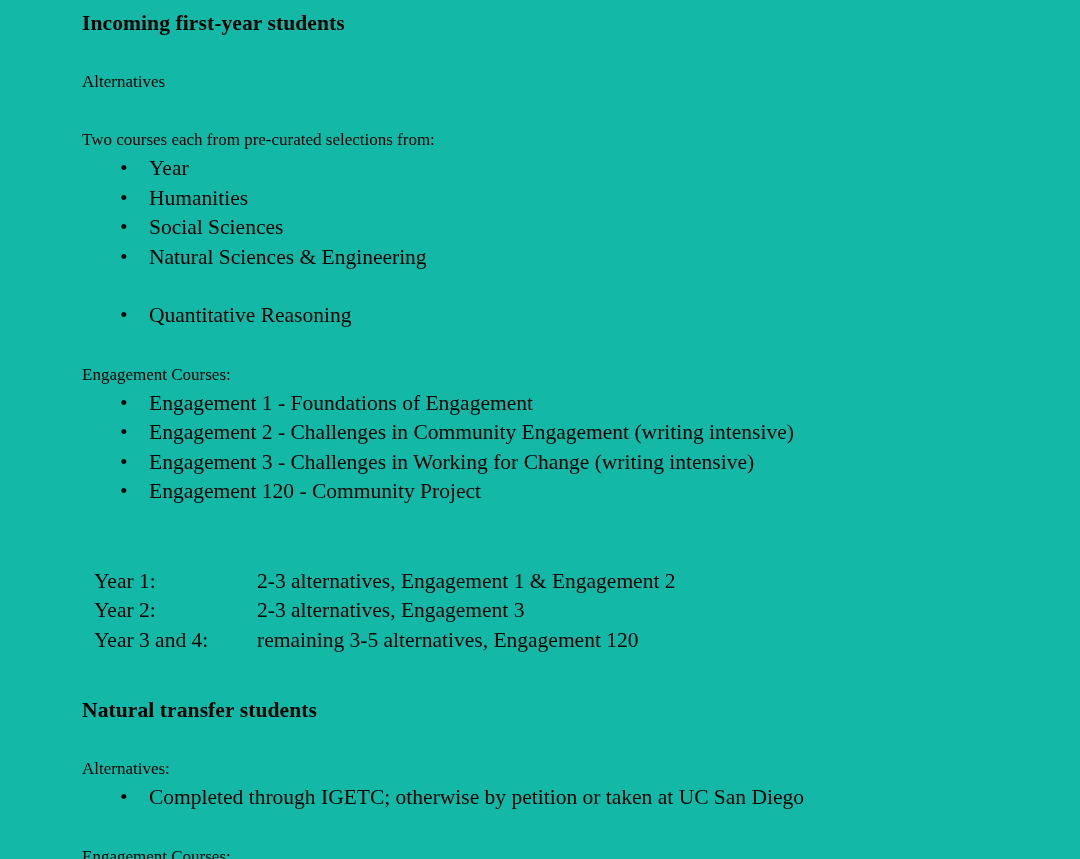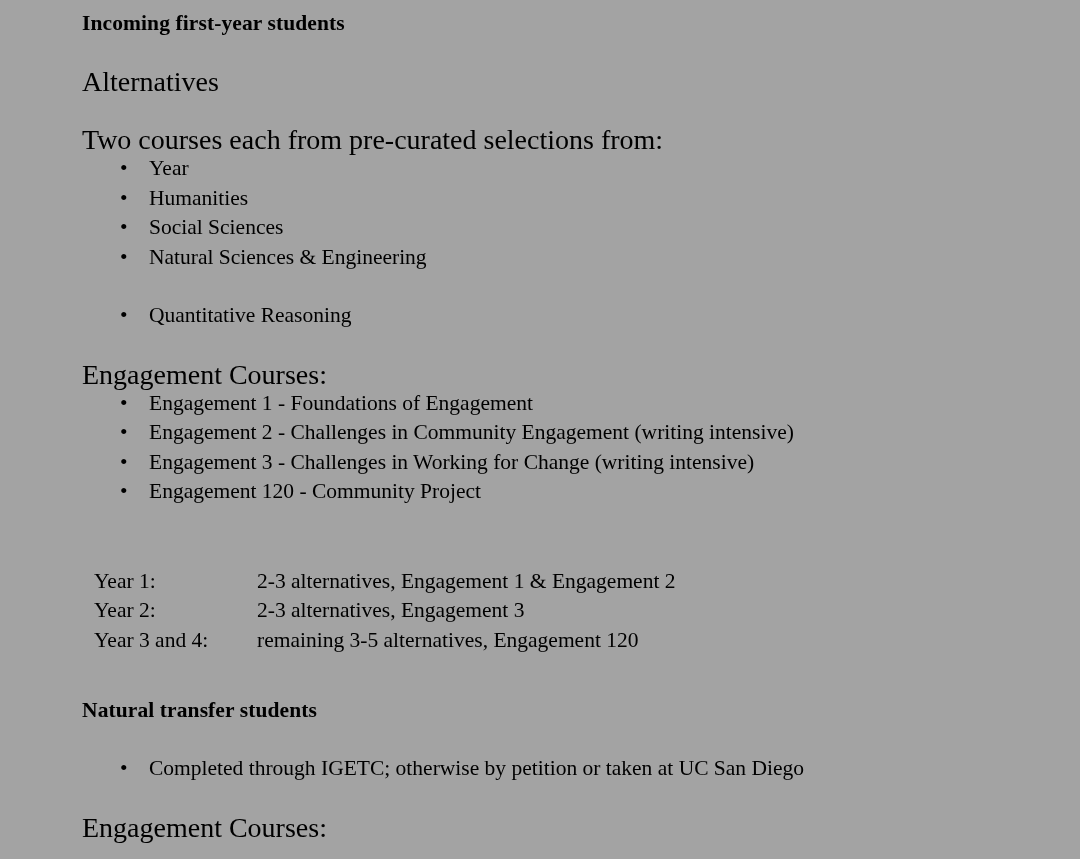--- a/index.html
+++ b/index.html
@@ -14,40 +14,40 @@
     font-family: "Liberation Serif", "DejaVu Serif", serif;
     color: #000000;
     -webkit-font-smoothing: antialiased;
   }
   .page {
     position: relative;
     width: 1080px;
     height: 859px;
     padding: 0;
     box-sizing: border-box;
-    background: #a3a3a3;
+    background: #14b8a6;
   }
   .doc-body {
     padding-left: 82px;
     padding-top: 9px;
     padding-right: 40px;
   }
 
   
   .heading {
     font-size: 21.5px;
     font-weight: bold;
     line-height: 29px;
     margin: 0;
     letter-spacing: 0.1px;
   }
 
   
   .para {
-    font-size: 28px;
+    font-size: 17px;
     font-weight: normal;
     line-height: 29px;
     margin: 0;
     white-space: pre-wrap;
   }
 
   
   .spacer {
     height: 29px;
     line-height: 29px;
@@ -176,20 +176,21 @@
         <span class="col-label">Year 3 and 4:</span><span class="col-value">remaining 3-5 alternatives, Engagement 120</span>
       </div>
     </div>
 
     <div class="spacer">&nbsp;</div>
 
     <h1 class="heading">Natural transfer students</h1>
 
     <div class="spacer">&nbsp;</div>
 
+    <p class="para">Alternatives:</p>
 
     <ul class="bullets">
       <li>
         <span class="bullet-glyph">•</span>
         <span>Completed through IGETC; otherwise by petition or taken at UC San Diego</span>
       </li>
     </ul>
 
     <div class="spacer">&nbsp;</div>
 

